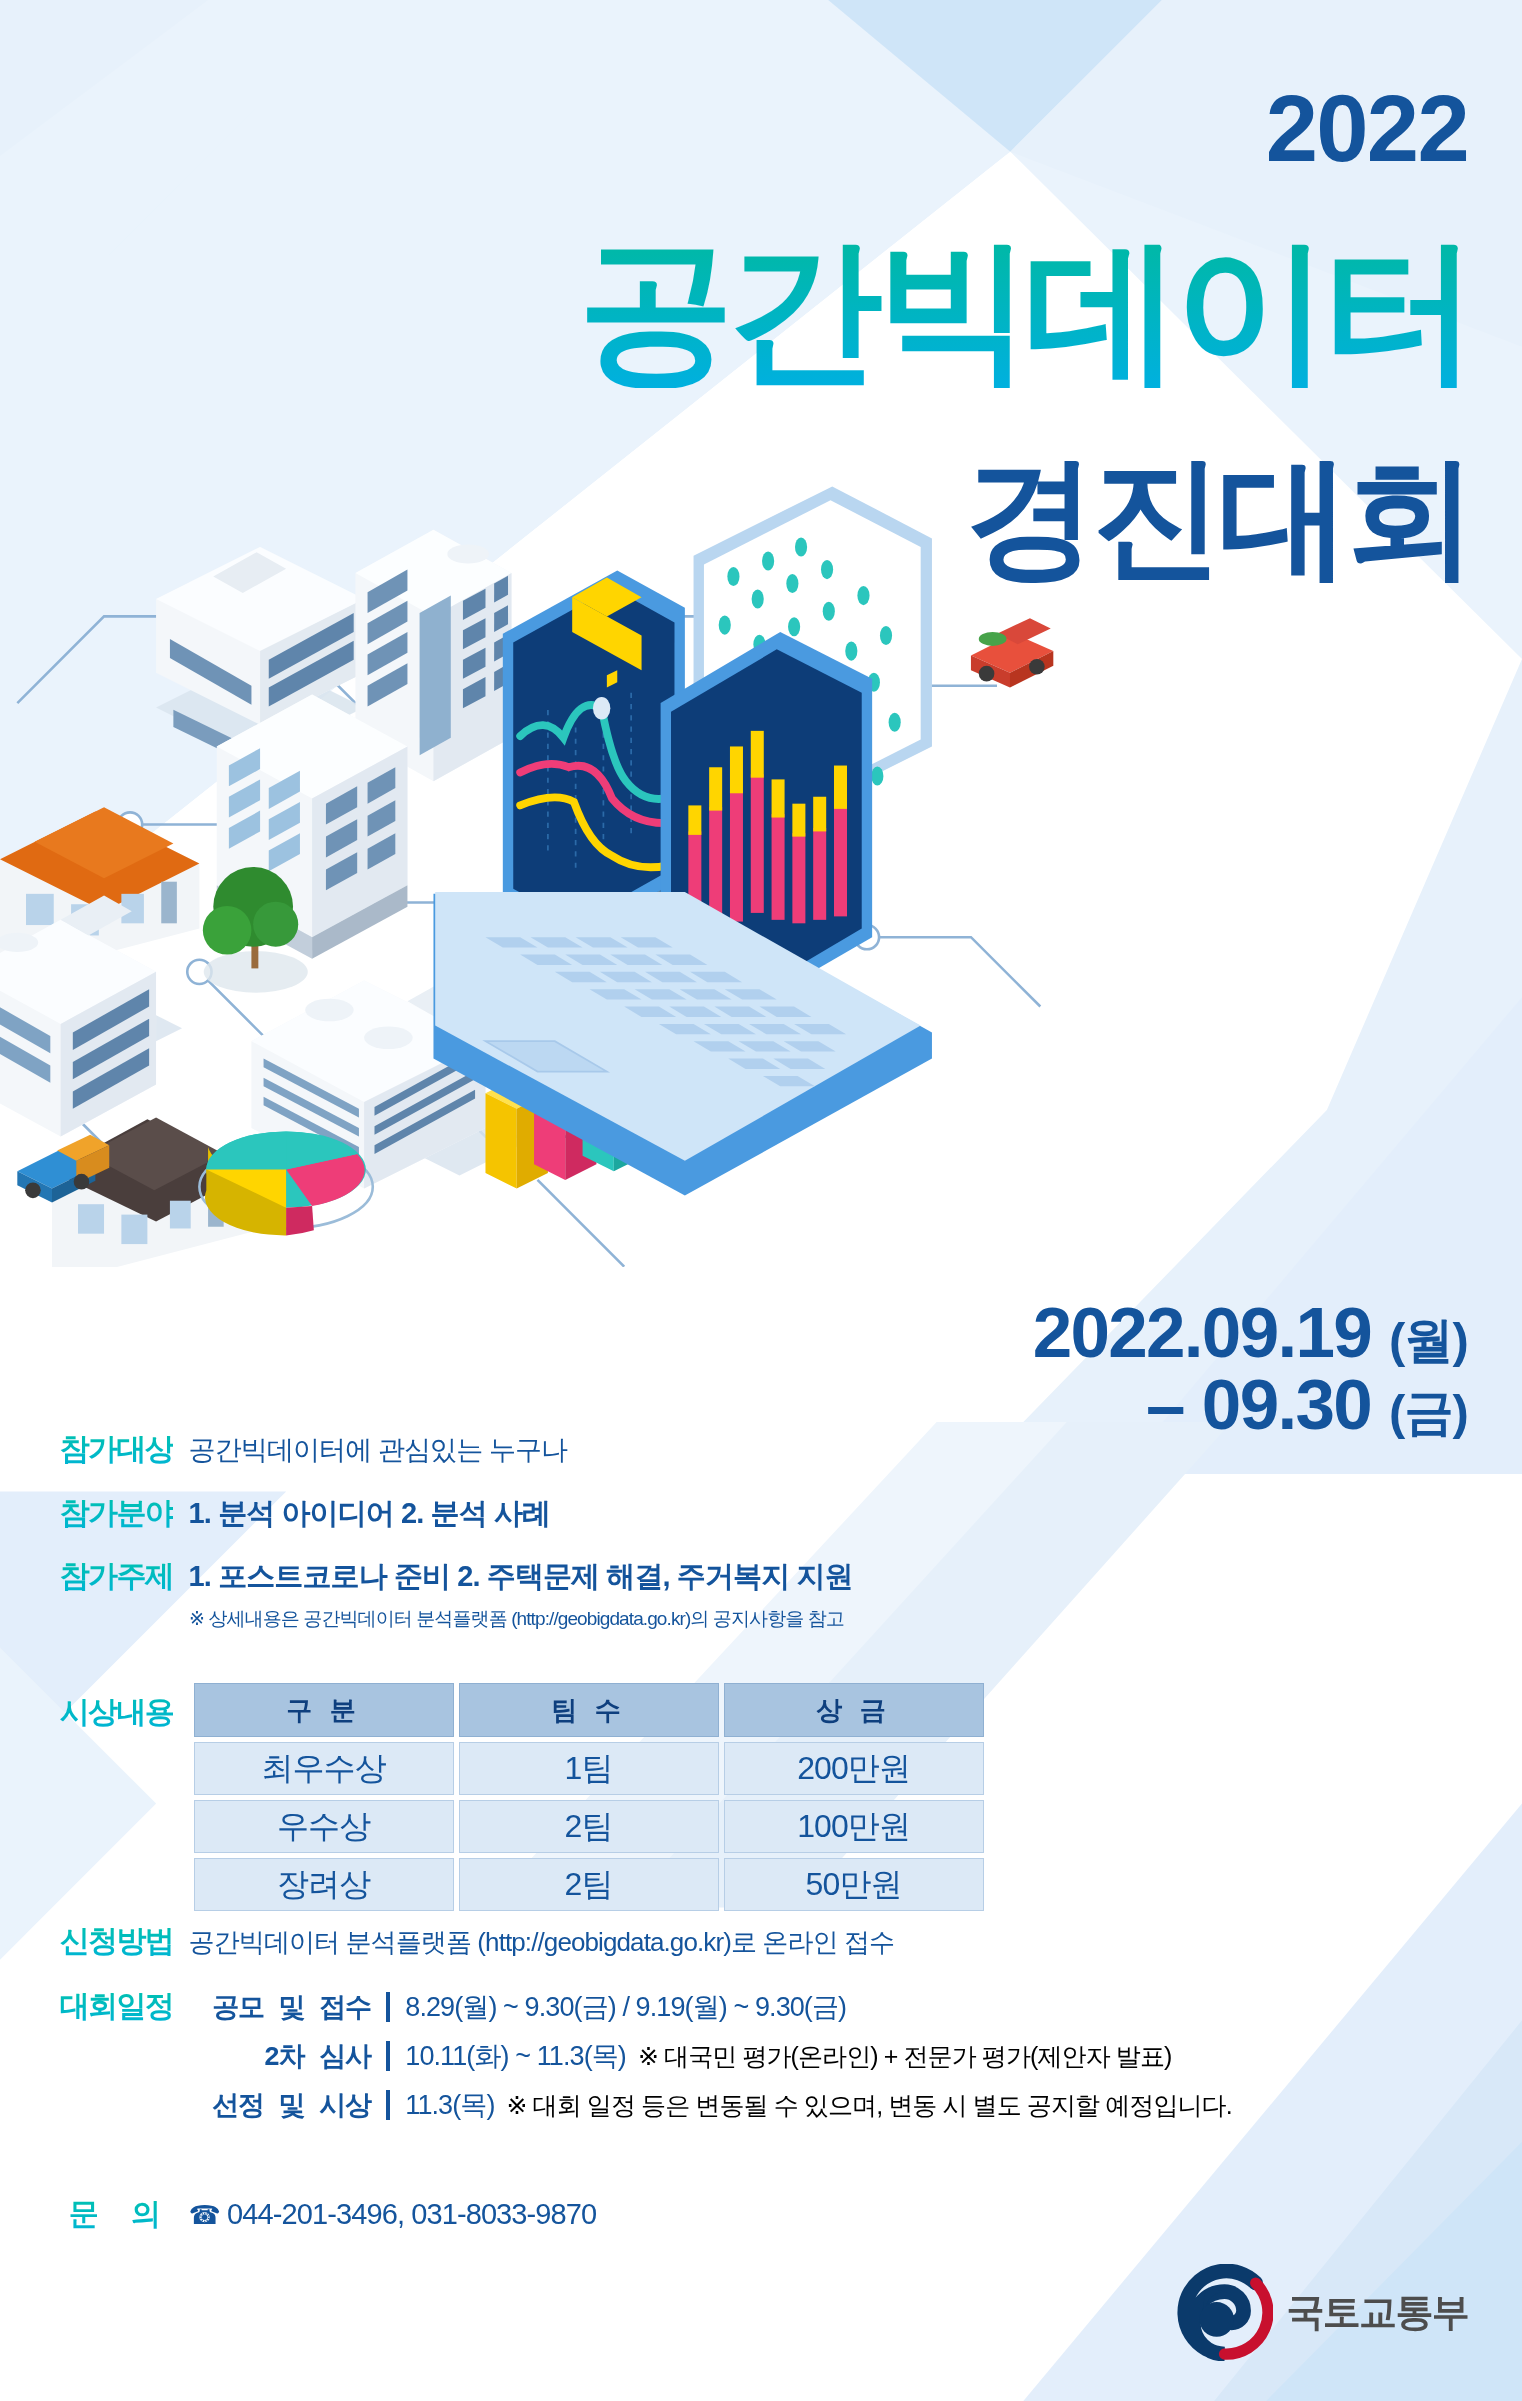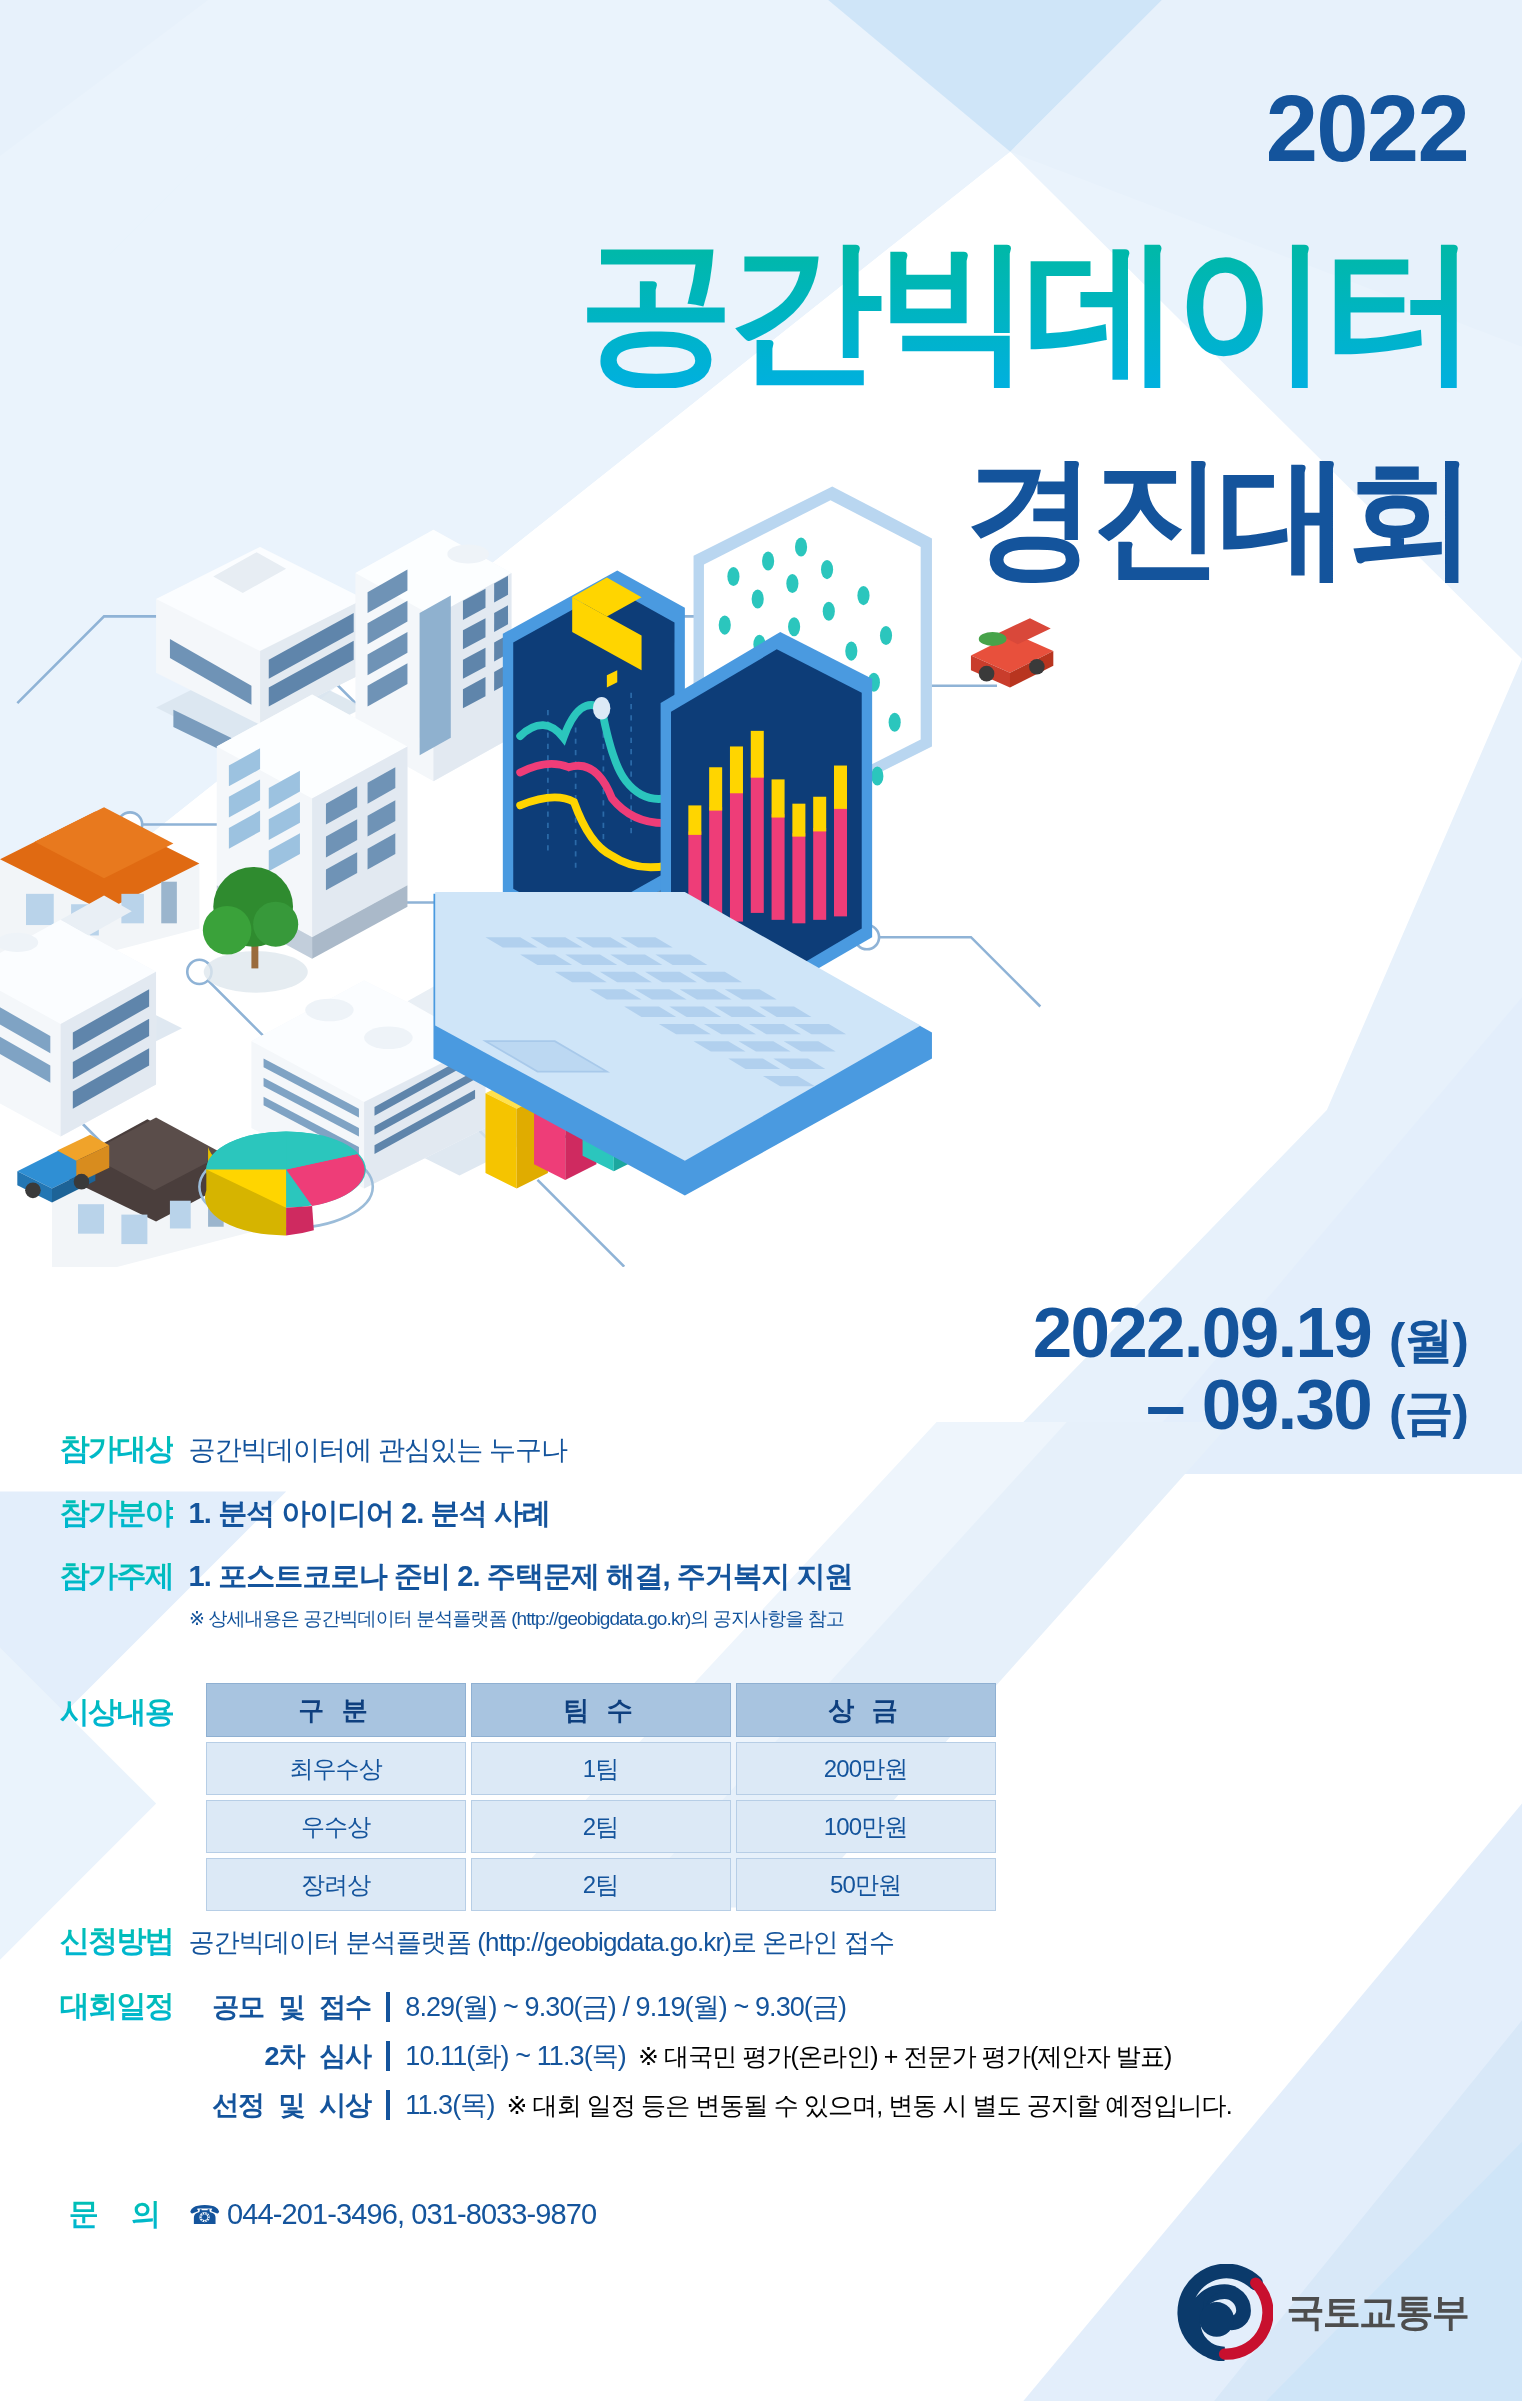--- a/index.html
+++ b/index.html
@@ -58,37 +58,37 @@
   .val{
     margin-left:15.6px;font-size:27px;color:#14549c;letter-spacing:-0.9px;
   }
   .val.bold{font-weight:bold;font-size:29px;}
   .note{
     margin-left:189px;margin-top:-14px;margin-bottom:19px;
     font-size:19px;color:#14549c;letter-spacing:-0.9px;
   }
 
   
-  .table-wrap{position:absolute;left:0;top:1678px;width:1522px;display:flex;align-items:flex-start;gap:12px;}
+  .table-wrap{position:absolute;left:0;top:1678px;width:1522px;display:flex;align-items:flex-start;}
   .table-lbl{
     width:173px;flex:0 0 173px;text-align:right;padding-top:14px;
     font-size:30px;font-weight:bold;letter-spacing:-1.7px;
     background:linear-gradient(180deg,#00c2ac 0%,#00b3d8 100%);
     -webkit-background-clip:text;background-clip:text;color:transparent;
   }
   table.prize{
     margin-left:15.6px;border-collapse:separate;border-spacing:5.2px 5.2px;
     table-layout:fixed;width:781px;
   }
   table.prize th{
     background:#a8c4e0;color:#0e3f7e;font-size:26px;font-weight:bold;
     letter-spacing:5.2px;height:50px;border:0.9px solid #8fb0d2;text-align:center;
   }
   table.prize td{
-    background:#dce9f6;color:#14549c;font-size:24px;height:49px;
+    background:#dce9f6;color:#14549c;font-size:32px;height:49px;
     border:0.9px solid #b7cee6;text-align:center;letter-spacing:-0.9px;
   }
   table.prize col.c1{width:260px;}
   table.prize col.c2{width:260px;}
   table.prize col.c3{width:260px;}
 
   
   .info2{position:absolute;left:0;top:1921px;width:1522px;}
   .row2{display:flex;align-items:baseline;margin-bottom:8.7px;}
   .lbl2{

